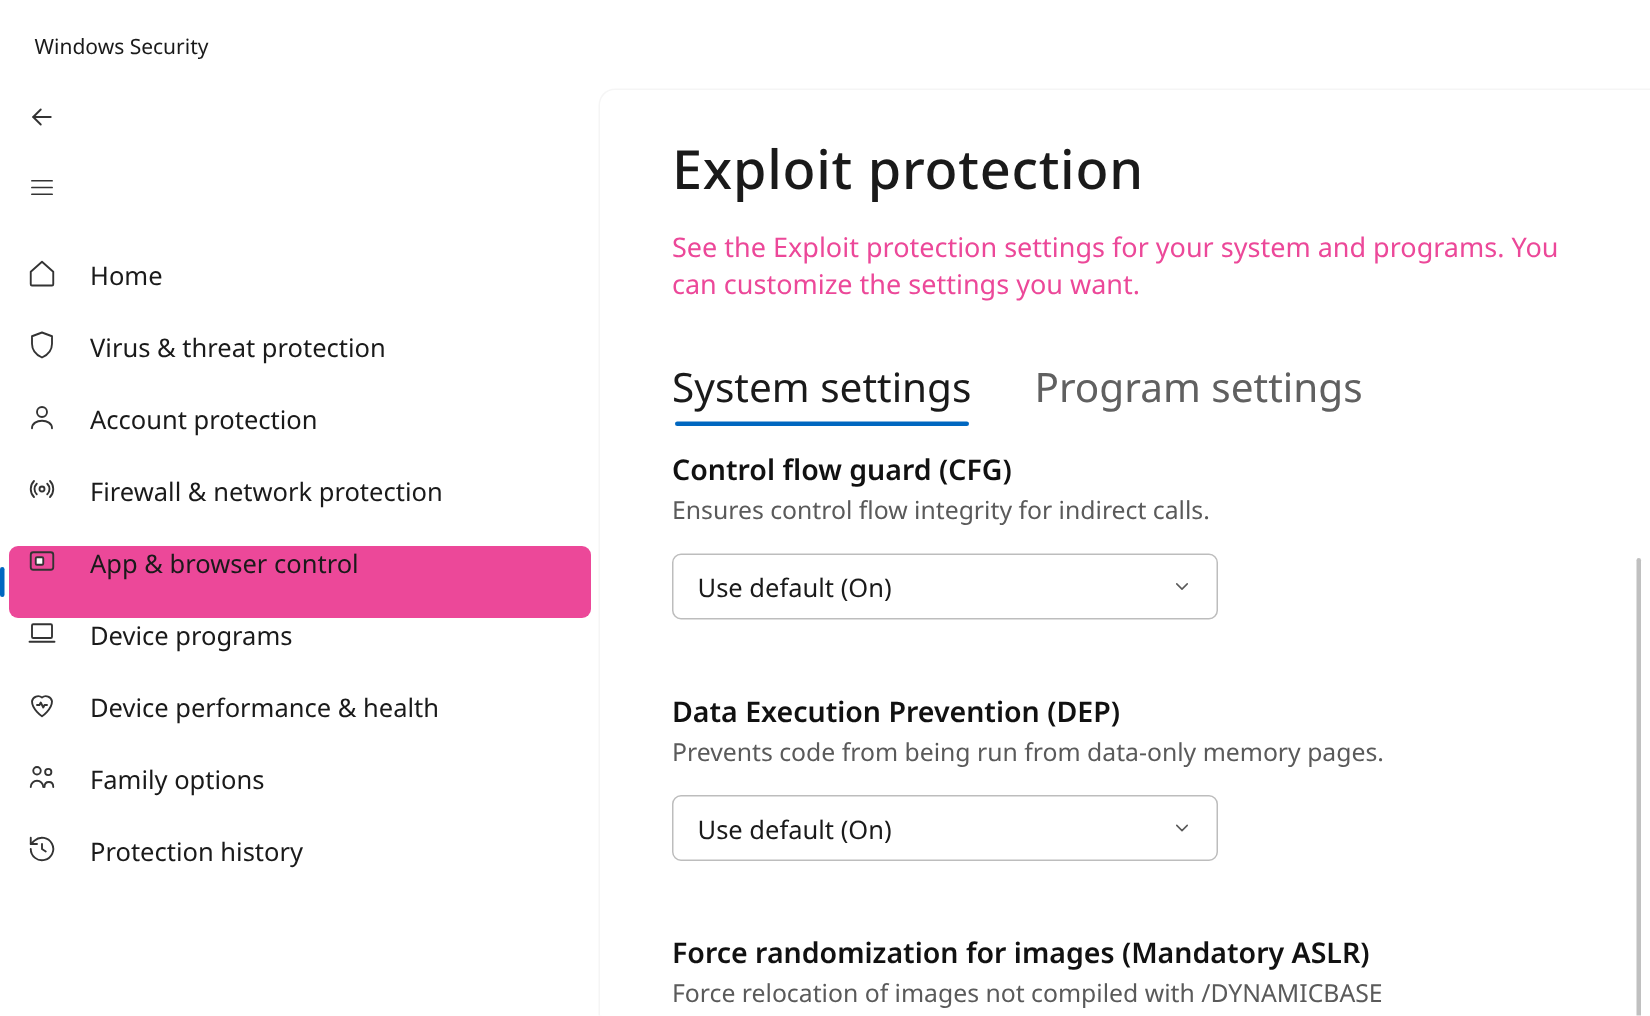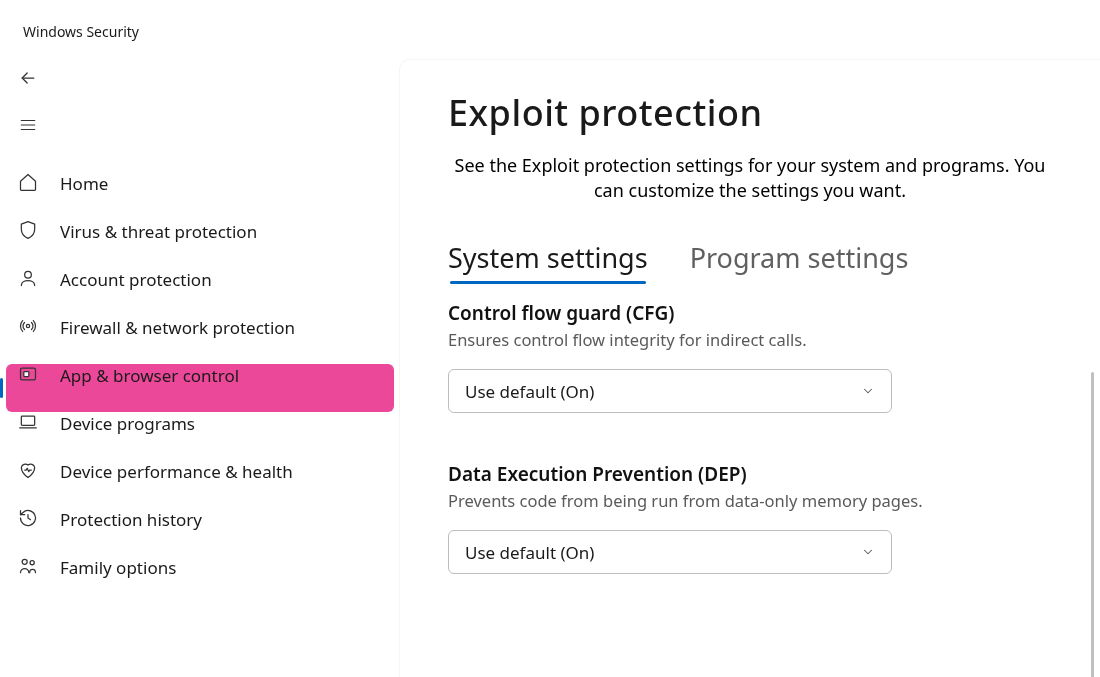--- a/index.html
+++ b/index.html
@@ -10,29 +10,29 @@
   .sidebar { width: 400px; padding-top: 20px; }
   .side-row { display: flex; align-items: flex-start; height: 48px; padding-left: 18px; font-size: 17px; color: #1a1a1a; position: relative; }
   .side-row .icon { width: 36px; display: flex; align-items: center; justify-content: flex-start; color: #333; }
   .side-row .label { padding-left: 6px; }
   .side-row.active { background: #ec4899; border-radius: 6px; margin: 0 6px; padding-left: 12px; }
   .side-row.active::before { content: ""; position: absolute; left: -6px; top: 14px; bottom: 14px; width: 3px; background: #0067c0; border-radius: 2px; }
   .sidebar-group { padding-top: 8px; }
   .main-wrap { flex: 1; min-width: 0; padding-top: 12px; }
   .main { background: #fff; border-radius: 10px 0 0 0; box-shadow: 0 0 0 1px rgba(0,0,0,0.04); height: 100%; padding: 28px 48px 0 48px; overflow: hidden; position: relative; }
   h1 { font-size: 36px; font-weight: 500; letter-spacing: 0.5px; margin-bottom: 16px; color: #1a1a1a; }
-  .description { font-size: 18px; color: #000000; line-height: 1.4; max-width: 610px; margin-bottom: 36px; text-align: center; }
+  .description { font-size: 18px; color: #ec4899; line-height: 1.4; max-width: 610px; margin-bottom: 36px; }
   .tabs { display: flex; gap: 42px; margin-bottom: 16px; }
   .tab { font-size: 27px; font-weight: 400; color: #606060; position: relative; padding-bottom: 8px; }
   .tab.active { color: #1a1a1a; }
   .tab.active::after { content:""; position:absolute; left:2px; right:2px; bottom:0; height:3px; background:#0067c0; border-radius:2px; }
   .setting { margin-bottom: 48px; }
   .setting-title { font-size: 19px; font-weight: 600; color: #111; margin-bottom: 2px; }
   .setting-desc { font-size: 16.5px; color: #5a5a5a; margin-bottom: 18px; }
-  .combobox { width: 444px; height: 44px; border: 1px solid #bdbdbd; border-radius: 6px; display:flex; align-items:center; justify-content:space-between; padding: 0 16px; font-size: 17px; background:#fff; }
+  .combobox { width: 364px; height: 44px; border: 1px solid #bdbdbd; border-radius: 6px; display:flex; align-items:center; justify-content:space-between; padding: 0 16px; font-size: 17px; background:#fff; }
   .combobox .chev { color:#5a5a5a; }
   .scroll-thumb { position:absolute; right:6px; top:312px; width:3px; height:310px; background:#c0c0c0; border-radius:2px; }
   svg { display:block; }
 </style>
 </head>
 <body>
 
 <div class="app">
   <div class="titlebar">Windows Security</div>
   <div class="body">
@@ -123,38 +123,38 @@
                 <path d="M12 21s-8-5.5-8-12a5 5 0 0 1 8-3 5 5 0 0 1 8 3c0 6.5-8 12-8 12z"></path>
                 <path d="M8 12h2l1-2 2 4 1-2h2"></path>
               </svg>
           </span>
           <span class="label">Device performance &amp; health</span>
         </div>
 
         <div class="side-row clickable">
           <span class="icon">
             <svg width="20" height="20" viewBox="0 0 24 24" fill="none" stroke="currentColor" stroke-width="1.5" stroke-linecap="round" stroke-linejoin="round">
-                <path d="M3 12a9 9 0 1 0 3-6.7L3 8"></path>
-                <path d="M3 3v5h5"></path>
-                <path d="M12 8v4l3 2"></path>
-              </svg>
-          </span>
-          <span class="label">Protection history</span>
-        </div>
-
-        <div class="side-row clickable">
-          <span class="icon">
-            <svg width="20" height="20" viewBox="0 0 24 24" fill="none" stroke="currentColor" stroke-width="1.5" stroke-linecap="round" stroke-linejoin="round">
                 <circle cx="8" cy="7" r="3"></circle>
                 <circle cx="17" cy="8" r="2.5"></circle>
                 <path d="M3 20c0-3 2.5-5 5-5s5 2 5 5"></path>
                 <path d="M14 20c0-2.5 1.5-4 3.5-4s3.5 1.5 3.5 4"></path>
               </svg>
           </span>
           <span class="label">Family options</span>
+        </div>
+
+        <div class="side-row clickable">
+          <span class="icon">
+            <svg width="20" height="20" viewBox="0 0 24 24" fill="none" stroke="currentColor" stroke-width="1.5" stroke-linecap="round" stroke-linejoin="round">
+                <path d="M3 12a9 9 0 1 0 3-6.7L3 8"></path>
+                <path d="M3 3v5h5"></path>
+                <path d="M12 8v4l3 2"></path>
+              </svg>
+          </span>
+          <span class="label">Protection history</span>
         </div>
 
       </div>
     </div>
 
     <div class="main-wrap">
       <div class="main">
         <h1>Exploit protection</h1>
         <div class="description">See the Exploit protection settings for your system and programs.  You can customize the settings you want.</div>
 
@@ -182,18 +182,22 @@
           <div class="combobox">
             <span>Use default (On)</span>
             <span class="chev">
               <svg width="14" height="14" viewBox="0 0 24 24" fill="none" stroke="currentColor" stroke-width="1.8" stroke-linecap="round" stroke-linejoin="round">
                   <polyline points="6 9 12 15 18 9"></polyline>
                 </svg>
             </span>
           </div>
         </div>
 
+        <div class="setting" style="margin-bottom:0;">
+          <div class="setting-title">Force randomization for images (Mandatory ASLR)</div>
+          <div class="setting-desc">Force relocation of images not compiled with /DYNAMICBASE</div>
+        </div>
 
         <div class="scroll-thumb"></div>
       </div>
     </div>
   </div>
 </div>
 
 </body></html>

